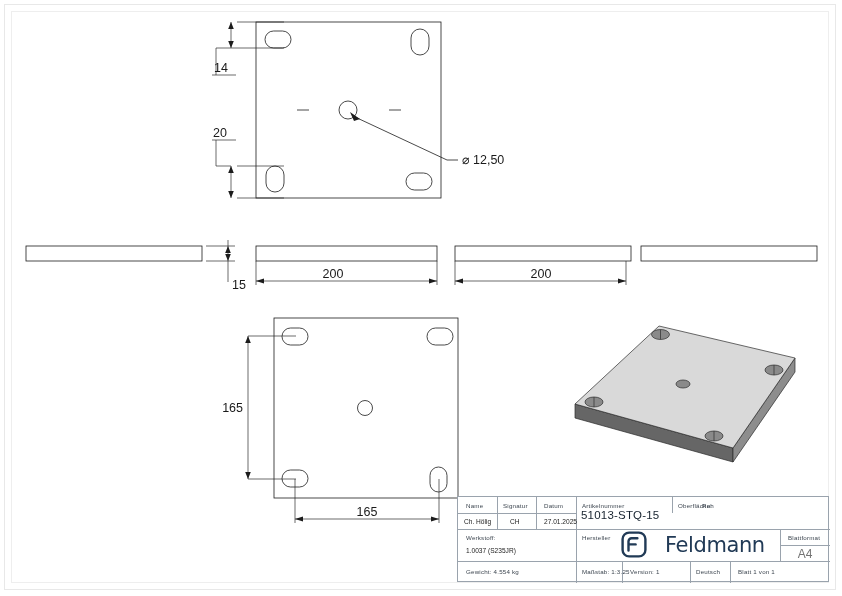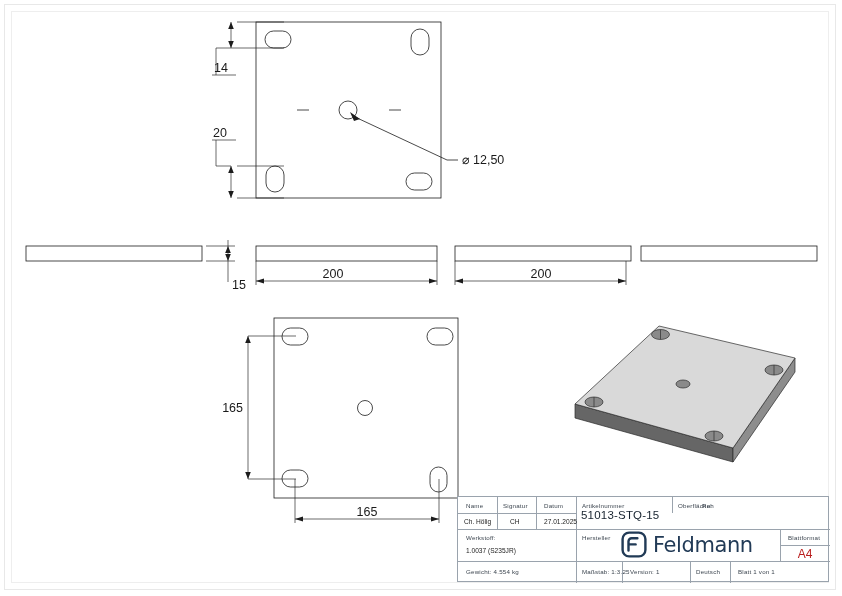--- a/index.html
+++ b/index.html
@@ -21,24 +21,24 @@
   .dimtxt{font-family:"Liberation Sans",sans-serif;font-size:12.5px;fill:#1a1a1a;}
 
   
   #titleblock{position:absolute;left:457px;top:496px;width:372px;height:86px;
       box-sizing:border-box;border:1px solid #9aa3ad;background:#fff;}
   #titleblock .cell{position:absolute;box-sizing:border-box;}
   .tb-line{position:absolute;background:#9aa3ad;}
   .lbl{font-size:6.2px;color:#3d4650;letter-spacing:.2px;white-space:nowrap;}
   .val{font-size:6.6px;color:#222;white-space:nowrap;}
   .val-big{font-size:11.5px;color:#16222e;white-space:nowrap;letter-spacing:.2px;}
-  .val-a4{font-size:12px;color:#b91c1c;text-align:center;}
-
-  
-  .logo-wrap{position:absolute;display:flex;align-items:center;gap:6px;}
+  .val-a4{font-size:12px;color:#737373;text-align:center;}
+
+  
+  .logo-wrap{position:absolute;display:flex;align-items:center;gap:18px;}
   .logo-txt{font-size:21px;color:#213a56;letter-spacing:-0.4px;
       font-family:"DejaVu Sans",sans-serif;}
 </style>
 </head>
 <body>
 
 <div id="sheet">
 
   <div class="frame-outer"></div>
   <div class="frame-inner"></div>

